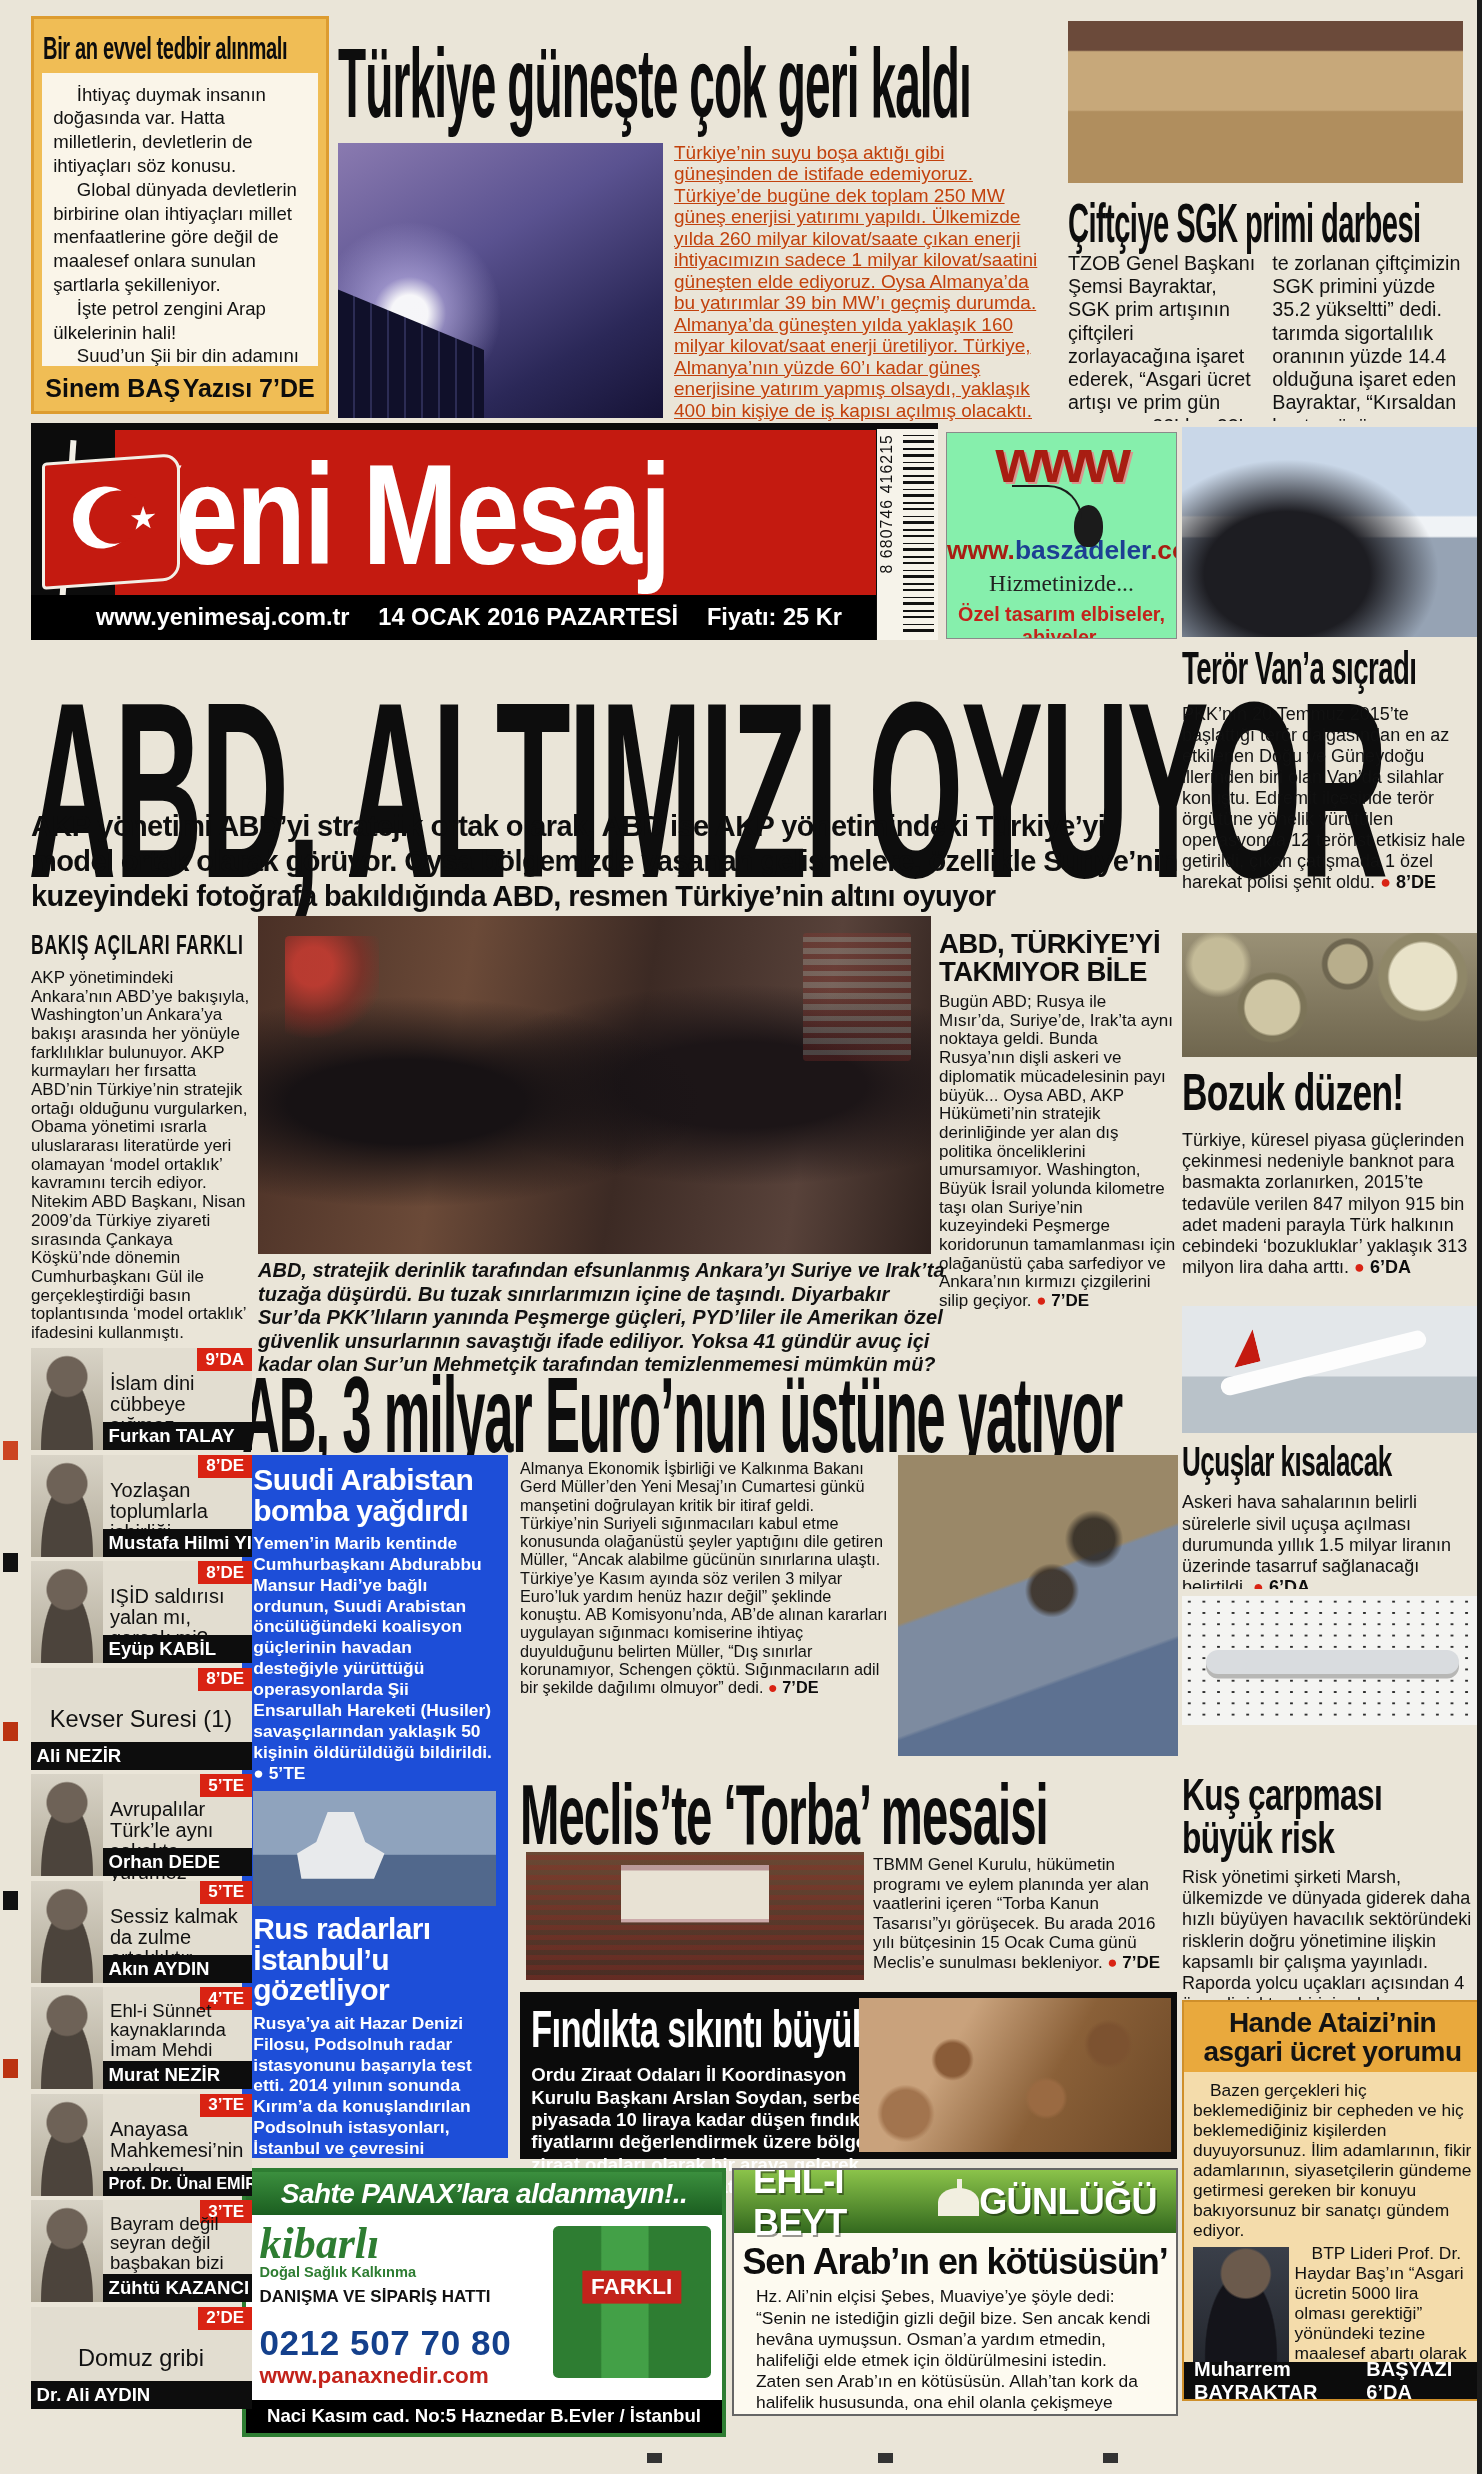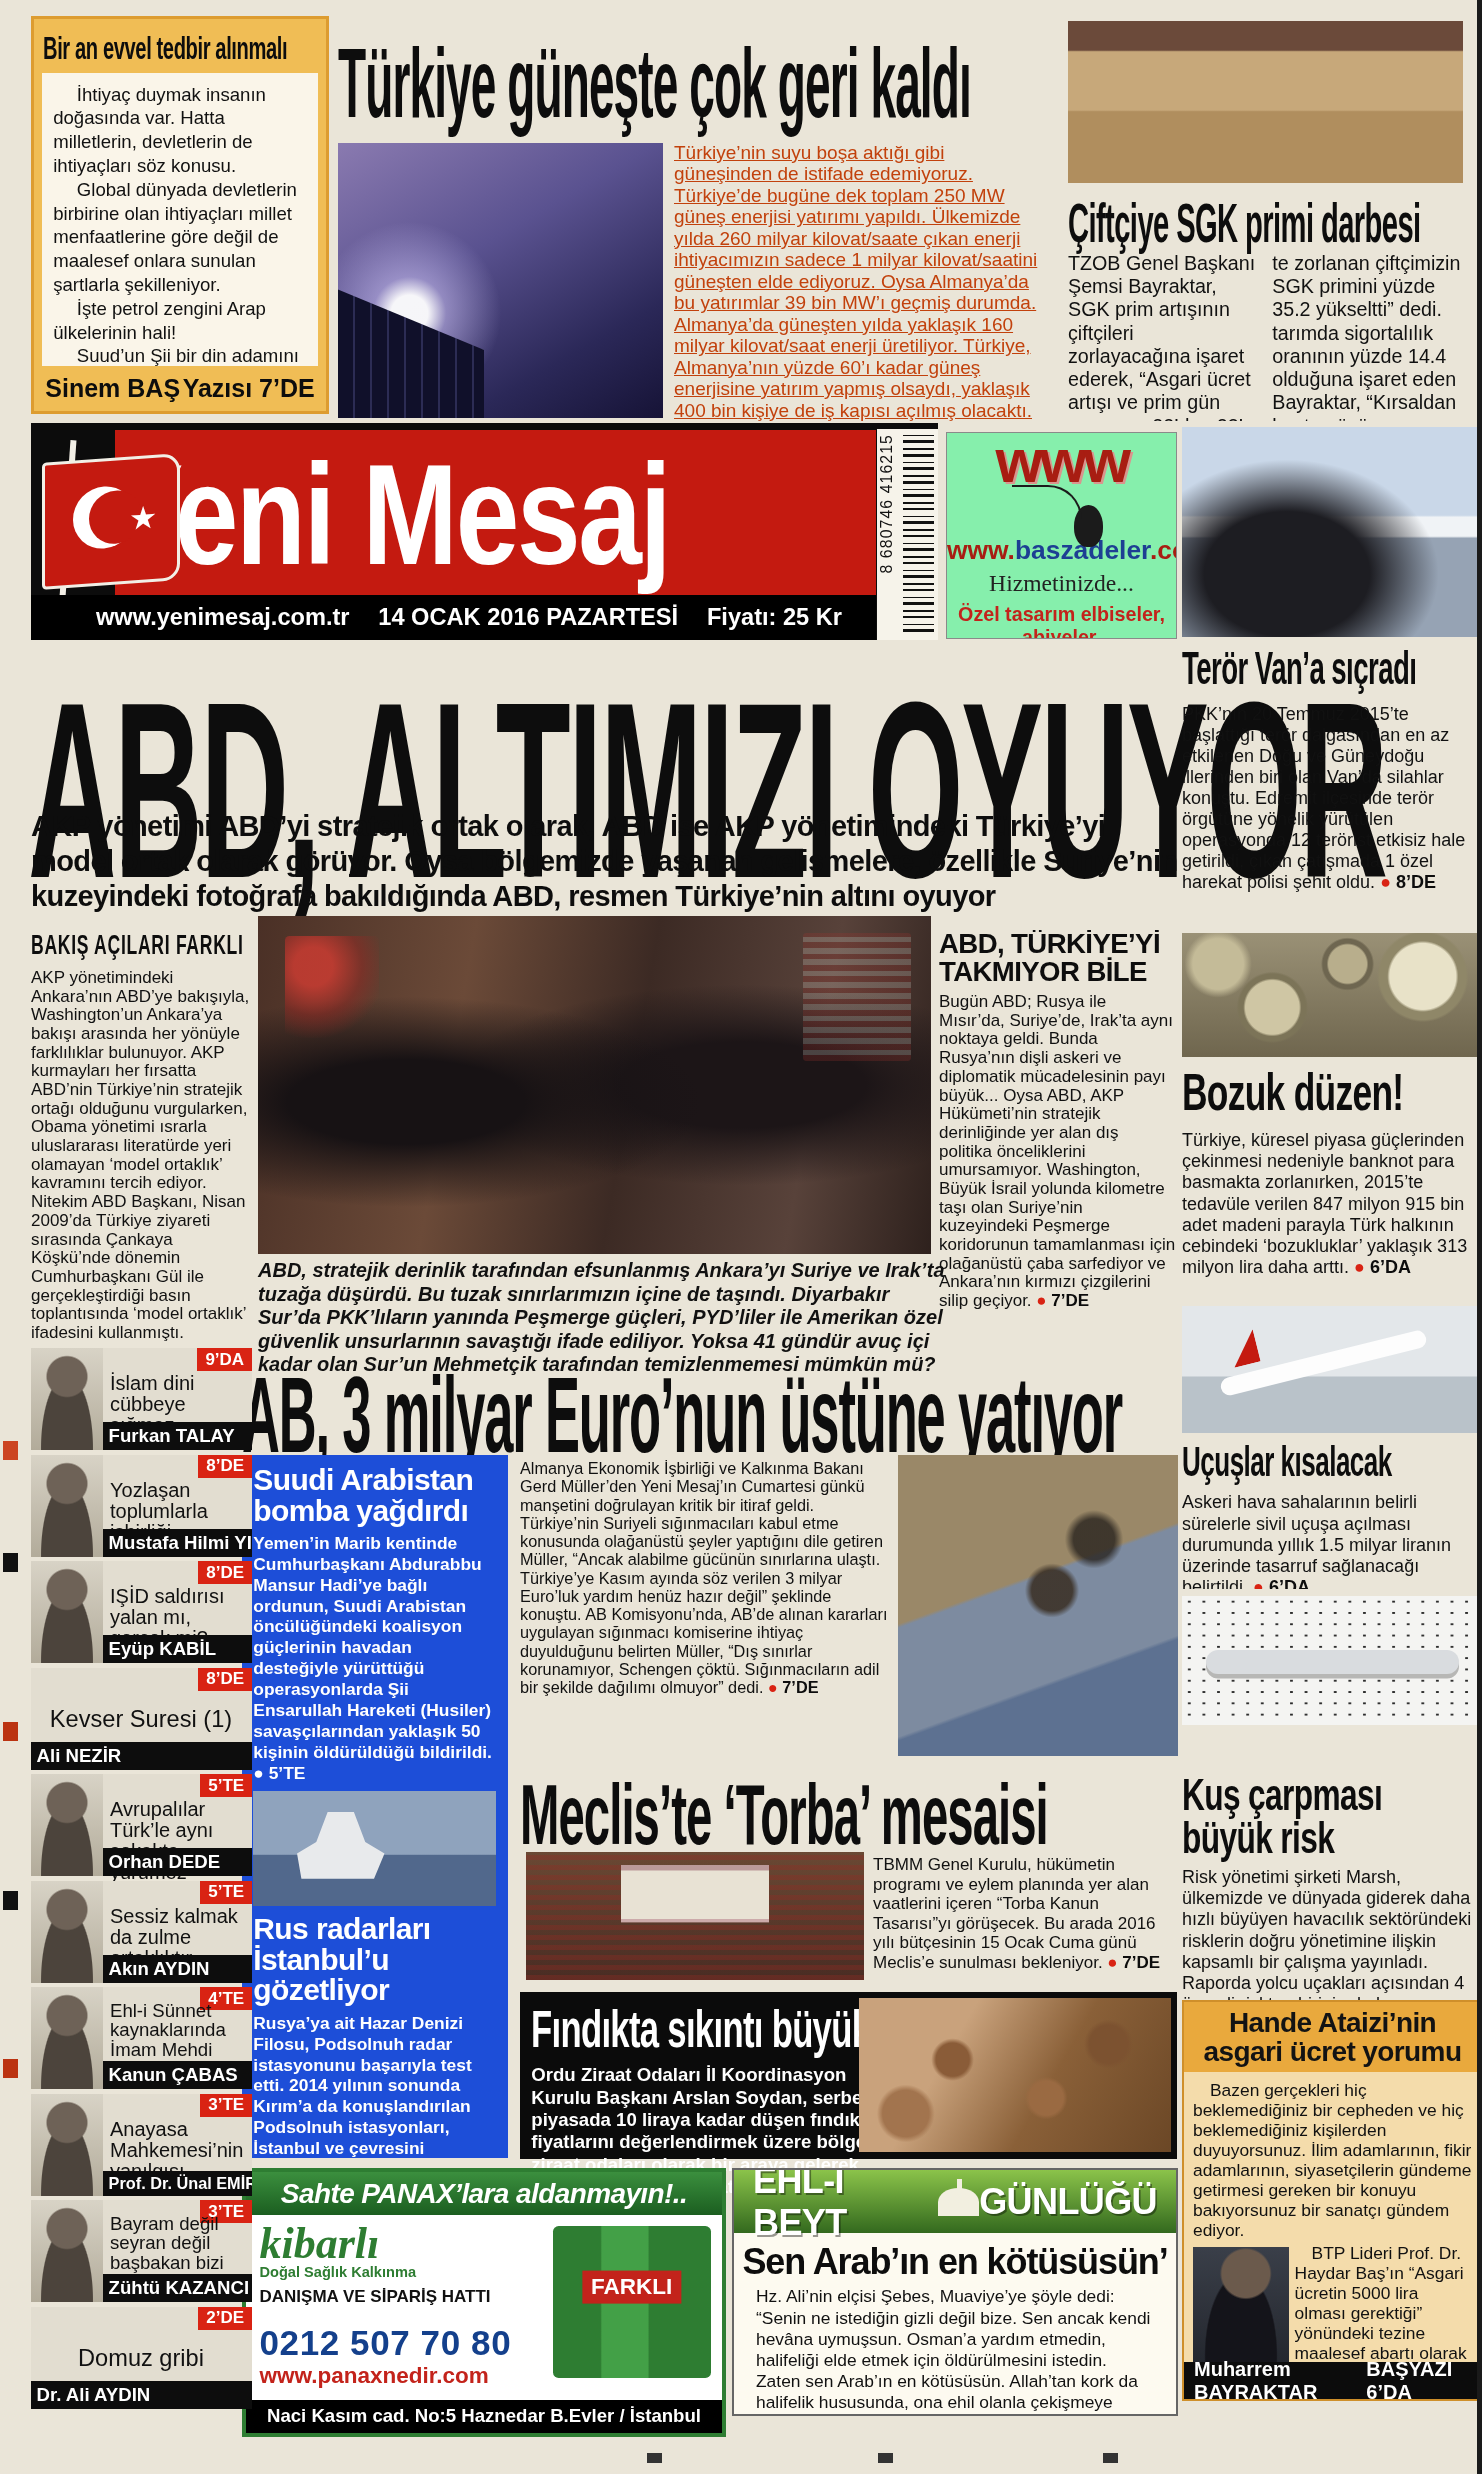--- a/index.html
+++ b/index.html
@@ -452,21 +452,21 @@
     <div class="col-item">
       <div class="col-photo"></div>
       <div class="badge">5’TE</div>
       <div class="col-head">Sessiz kalmak da zulme ortaklıktır</div>
       <div class="col-name">Akın AYDIN</div>
     </div>
     <div class="col-item">
       <div class="col-photo"></div>
       <div class="badge">4’TE</div>
       <div class="col-head" style="top:13.5px; font-size:18.6px;">Ehl-i Sünnet kaynaklarında İmam Mehdi (a.s.) (2)</div>
-      <div class="col-name">Kanun ÇABAS</div>
+      <div class="col-name">Murat NEZİR</div>
     </div>
     <div class="col-item">
       <div class="col-photo"></div>
       <div class="badge">3’TE</div>
       <div class="col-head">Anayasa Mahkemesi’nin yanılgısı</div>
       <div class="col-name" style="font-size:16.3px;">Prof. Dr. Ünal EMİROĞLU</div>
     </div>
     <div class="col-item">
       <div class="col-photo"></div>
       <div class="badge">3’TE</div>

